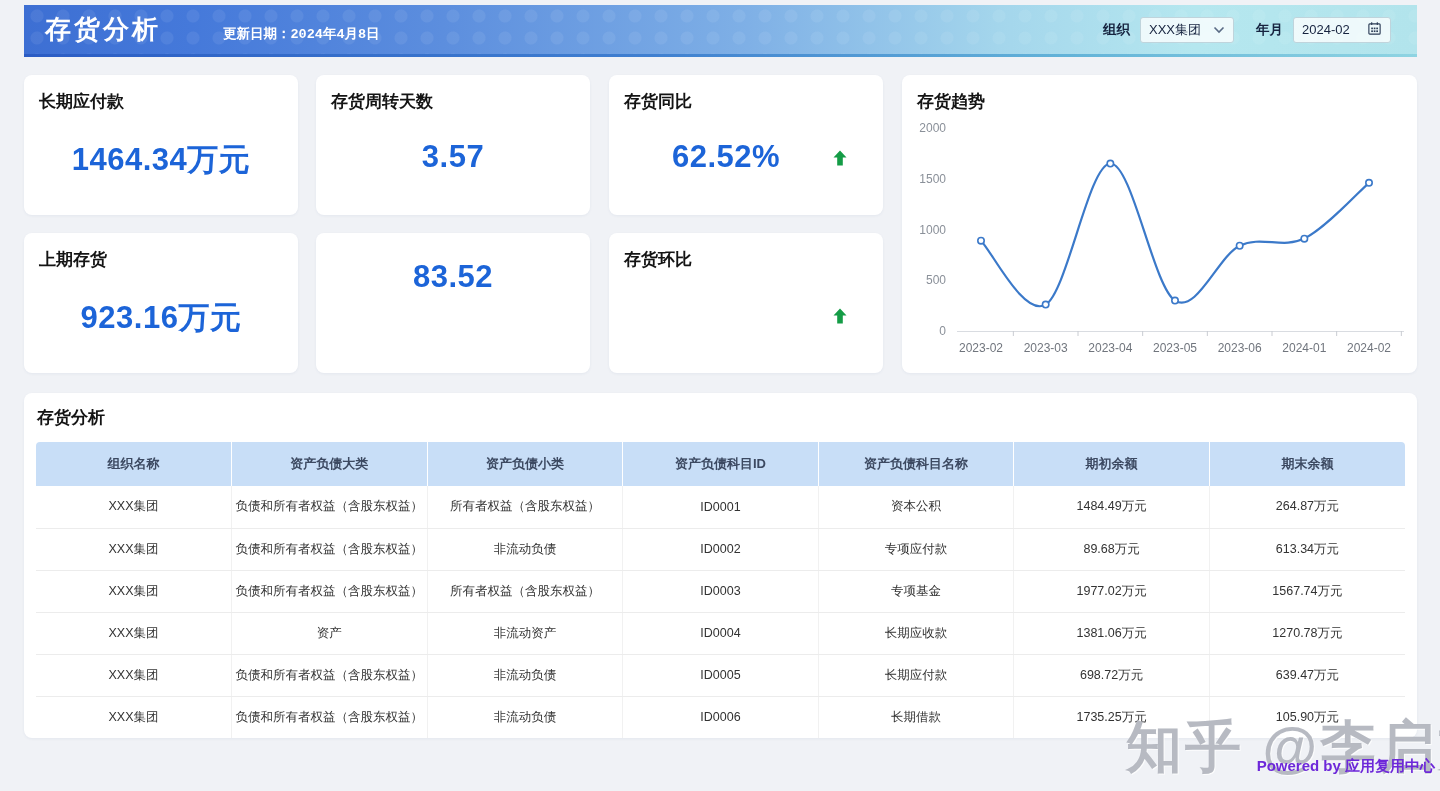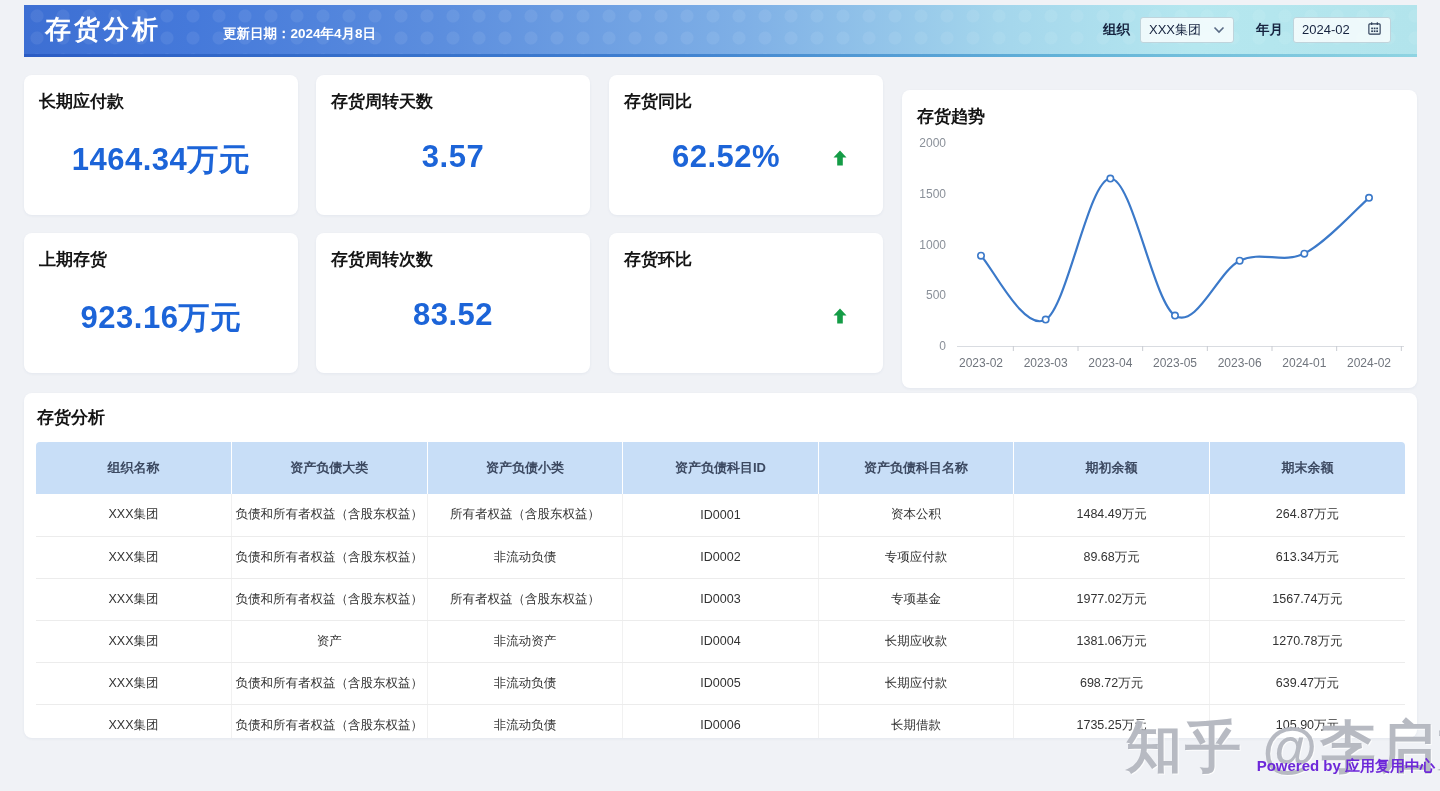--- a/index.html
+++ b/index.html
@@ -15,48 +15,48 @@
       radial-gradient(circle at 13px 11px, rgba(255,255,255,.07) 6px, transparent 7px),
       linear-gradient(90deg,#3d6fd3 0%,#4579da 12%,#5c8ede 30%,#7fb0e6 52%,#a4d6ec 70%,#b5e7ef 84%,#b2e4ec 100%);
     background-size:26px 22px,100% 100%;
     display:flex; align-items:center;
   }
   .topbar::after {
     content:""; position:absolute; left:0; bottom:-3px; width:100%; height:3px;
     background:linear-gradient(90deg,#2b5cc4 0%,#3f7fd0 45%,#63b3d8 75%,#8fd4e2 100%);
   }
   .topbar-title { color:#fff; font-size:26px; font-weight:bold; letter-spacing:3px; margin-left:21px; }
-  .topbar-date { color:#fff; font-size:13.5px; font-weight:bold; margin-left:62px; margin-top:8px; }
+  .topbar-date { color:#fff; font-size:13.5px; font-weight:bold; margin-left:62px; margin-top:8px;font-family:Liberation Mono, monospace; }
   .topbar-controls { margin-left:auto; margin-right:26px; display:flex; align-items:center; gap:10px; }
   .ctl-label { font-size:13.5px; font-weight:bold; color:#16233f; }
   .ctl-box {
     height:26px; background:rgba(255,255,255,.78); border:1px solid #bfd4dc; border-radius:3px;
     display:flex; align-items:center; padding:0 8px; font-size:13px; color:#16233f; cursor:pointer;
   }
   .ctl-select { width:94px; justify-content:space-between; margin-right:12px; }
   .ctl-date { width:98px; justify-content:space-between; }
   
   .card {
     position:absolute; background:#fff; border-radius:8px;
     box-shadow:0 1px 3px rgba(30,60,120,.06);
   }
   .kpi { width:274px; height:140px; }
   .kpi-label { font-size:17px; font-weight:bold; color:#141414; padding:15px 0 0 15px; }
   .kpi-value { font-size:31px; font-weight:bold; color:#1c64d8; text-align:center; margin-top:26px; letter-spacing:.5px; }
   .kpi-arrow { position:absolute; right:34px; top:74px; width:18px; height:18px; }
   
-  .chart-card { left:902px; top:90px; width:515px; height:298px; }
+  .chart-card { left:902px; top:75px; width:515px; height:298px; }
   .chart-title { font-size:17px; font-weight:bold; color:#141414; padding:15px 0 0 15px; }
   .chart-svg { position:absolute; left:0; top:0; }
   
   .table-card { left:24px; top:393px; width:1393px; height:345px; overflow:hidden; }
   .table-title { font-size:17px; font-weight:bold; color:#141414; padding:13px 0 0 13px; }
   table.data { border-collapse:collapse; table-layout:fixed; width:1369px; margin:13px 12px 0 12px; }
   table.data th {
-    background:#c8def7; height:52px; font-size:13px; font-weight:bold; color:#3c4961;
+    background:#c8def7; height:44px; font-size:13px; font-weight:bold; color:#3c4961;
     border-right:1px solid #ffffff; text-align:center;
   }
   table.data th:first-child { border-radius:4px 0 0 0; }
   table.data th:last-child { border-right:none; border-radius:0 4px 0 0; }
   table.data td {
     height:42px; font-size:12.5px; color:#333; text-align:center;
     border-bottom:1px solid #ececec; border-right:1px solid #f1f1f1; background:#fff;
   }
   table.data td:last-child { border-right:none; }
   
@@ -118,21 +118,20 @@
     <svg width="18" height="18" viewBox="0 0 18 18">
         <path d="M9 1.5 L15.5 8.5 H11.8 V16.5 H6.2 V8.5 H2.5 Z" fill="#149c46"></path>
       </svg>
   </span>
 </div>
 <div class="card kpi" style="left:24px;top:233px">
   <div class="kpi-label">上期存货</div>
   <div class="kpi-value">923.16万元</div>
 </div>
 <div class="card kpi" style="left:316px;top:233px">
-  <div class="kpi-label">存货周转次数</div>
   <div class="kpi-value">83.52</div>
 </div>
 <div class="card kpi" style="left:609px;top:233px">
   <div class="kpi-label">存货环比</div>
   <span class="kpi-arrow">
     <svg width="18" height="18" viewBox="0 0 18 18">
         <path d="M9 1.5 L15.5 8.5 H11.8 V16.5 H6.2 V8.5 H2.5 Z" fill="#149c46"></path>
       </svg>
   </span>
 </div>

